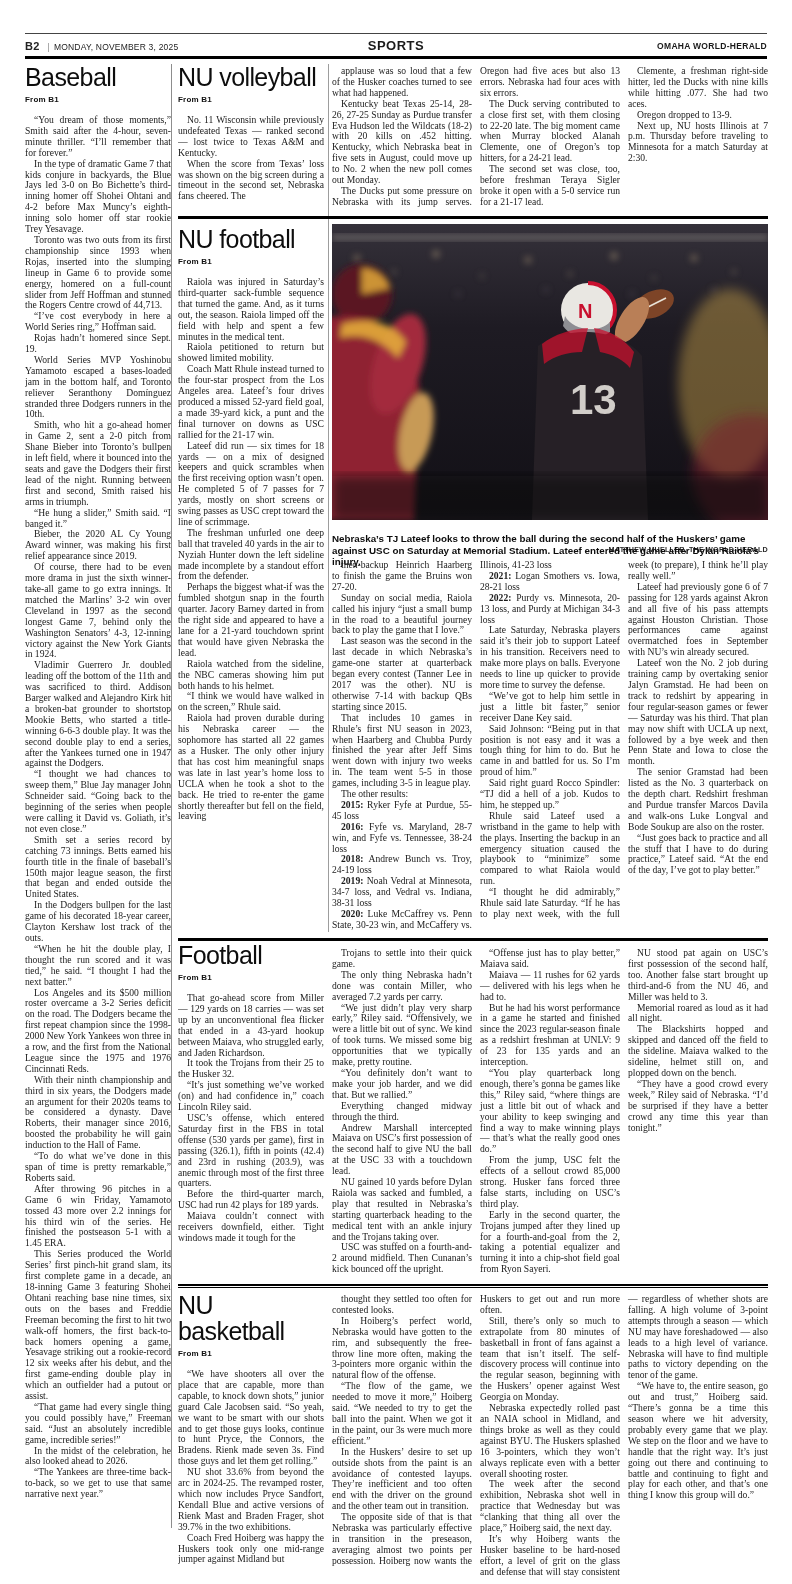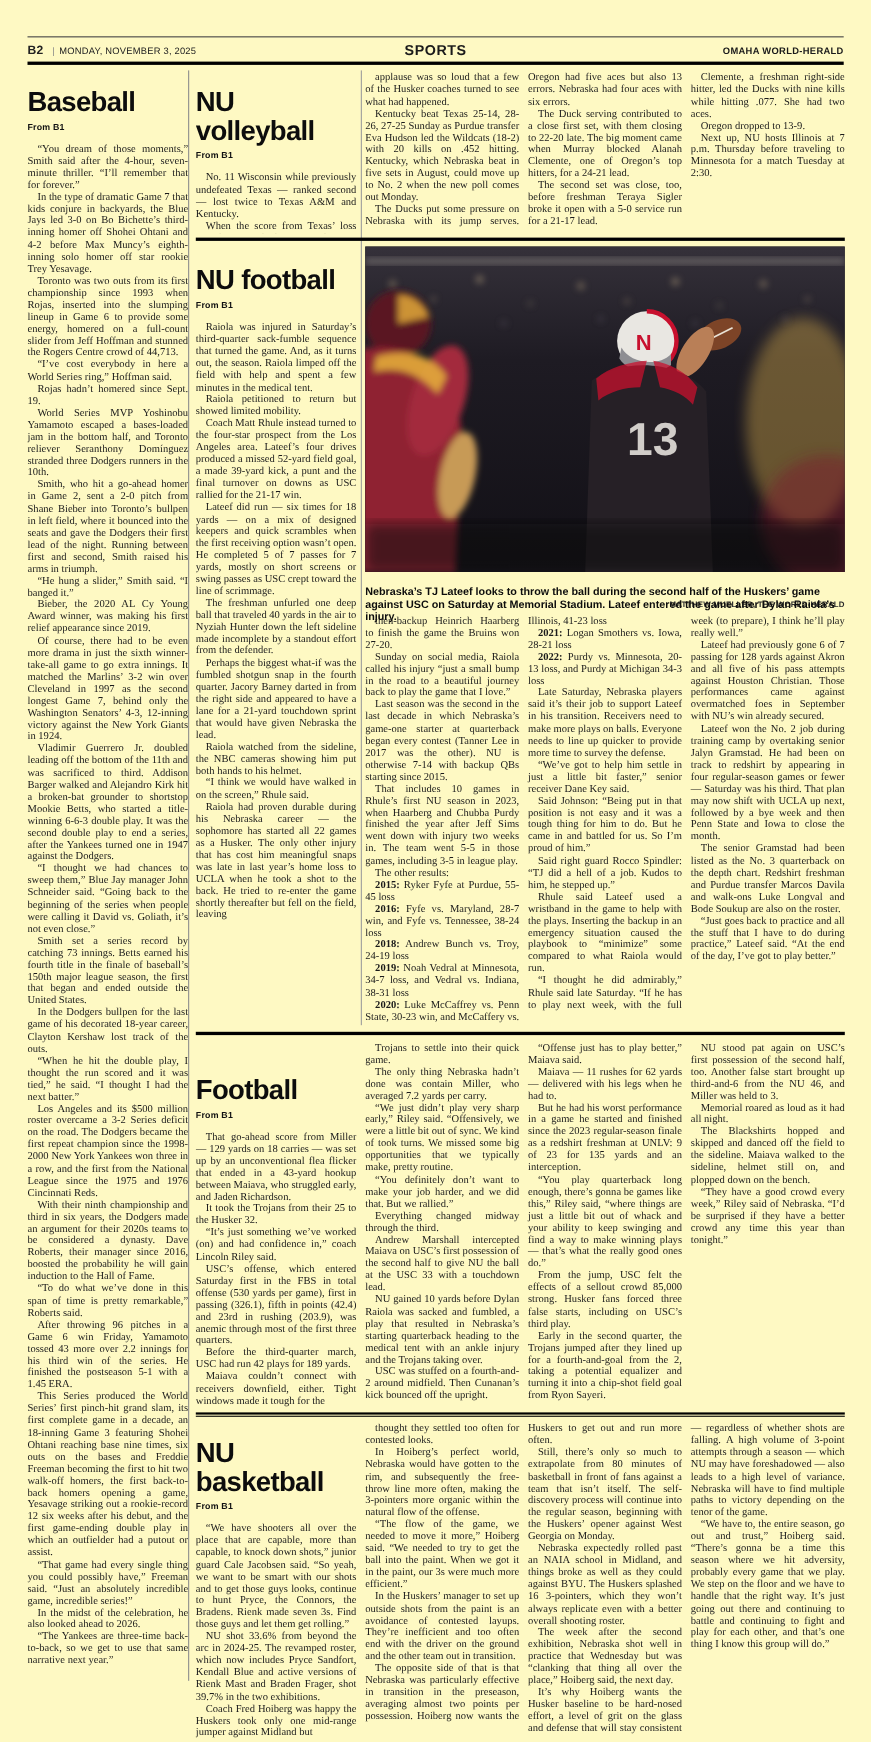--- a/index.html
+++ b/index.html
@@ -1,33 +1,33 @@
 <!DOCTYPE html>
 <html><head>
 <meta charset="utf-8">
 <style>
   html,body{margin:0;padding:0;background:#e8e8e8;}
-  .page{position:relative;width:792px;height:1584px;background:#fef9c3;margin:0 auto;overflow:hidden;
+  .page{position:relative;width:792px;height:1584px;background:#ffffff;margin:0 auto;overflow:hidden;
         font-family:"Liberation Serif",serif;color:#1a1a1a;}
   
   .hdr-rule-thin{position:absolute;left:25px;top:33px;width:742px;height:1px;background:#444;}
   .hdr-rule-thick{position:absolute;left:25px;top:56px;width:742px;height:3px;background:#000;}
   .masthead{position:absolute;left:25px;top:38px;width:742px;height:16px;font-family:"Liberation Sans",sans-serif;}
   .mh-left{position:absolute;left:0;top:2px;font-size:8.5px;color:#222;letter-spacing:.2px;}
   .mh-left b{font-size:11px;margin-right:4px;}
   .mh-sep{margin:0 4px;color:#888;}
   .mh-center{position:absolute;left:0;right:0;text-align:center;top:0;font-size:13px;font-weight:700;letter-spacing:.5px;}
   .mh-right{position:absolute;right:0;top:3px;font-size:8.5px;font-weight:700;letter-spacing:.3px;}
   
   .vrule{position:absolute;width:1px;background:#8d8d8d;}
   .secrule{position:absolute;left:178px;width:590px;height:2.5px;background:#000;}
   .secrule-double{position:absolute;left:178px;width:590px;height:4px;border-top:2px solid #000;border-bottom:1px solid #000;box-sizing:border-box;}
   
-  h1{font-family:"Liberation Sans",sans-serif;font-weight:700;font-size:25px;letter-spacing:-.6px;
-     margin:16px 0 5px 0;line-height:26px;color:#0d0d0d;}
+  h1{font-family:"Liberation Sans",sans-serif;font-weight:400;font-size:25px;letter-spacing:-.6px;
+     margin:0 0 5px 0;line-height:26px;color:#0d0d0d;}
   .fromb1{font-family:"Liberation Sans",sans-serif;font-weight:700;font-size:8px;letter-spacing:.2px;
      margin:0 0 11px 0;color:#111;}
   
   .body-copy p{margin:0;text-indent:9px;text-align:justify;font-size:9.6px;line-height:10.9px;}
   .body-copy p b{font-weight:700;}
   section{position:absolute;overflow:hidden;}
   .flow{position:absolute;overflow:hidden;column-count:3;column-gap:8px;column-fill:auto;}
   
   .baseball{left:25px;top:64px;width:146px;height:1464px;}
   .vrule-main{left:171px;top:64px;height:1464px;}
@@ -36,21 +36,21 @@
   .vb-flow{left:332px;top:66px;width:436px;height:146px;}
   .rule-nf{top:216px;}
   .nf-left{left:178px;top:226px;width:146px;height:706px;}
   .nf-photo{position:absolute;left:332px;top:224px;width:436px;height:296px;overflow:hidden;background:#17151c;}
   .nf-credit{position:absolute;left:332px;top:523px;width:436px;text-align:right;
      font-family:"Liberation Sans",sans-serif;font-weight:700;font-size:7.2px;letter-spacing:.2px;color:#2b2b2b;margin-top:22px;}
   .nf-caption{position:absolute;left:332px;top:533px;width:436px;font-family:"Liberation Sans",sans-serif;
      font-weight:700;font-size:9.8px;line-height:11.6px;color:#0d0d0d;}
   .nf-flow{left:332px;top:560px;width:436px;height:372px;}
   .rule-fb{top:938px;}
-  .fb-left{left:178px;top:962px;width:146px;height:334px;}
+  .fb-left{left:178px;top:942px;width:146px;height:334px;}
   .fb-flow{left:332px;top:948px;width:436px;height:332px;}
   .rule-bb{top:1284px;}
   .bb-left{left:178px;top:1292px;width:146px;height:288px;}
   .bb-flow{left:332px;top:1294px;width:436px;height:286px;}
 </style>
 </head>
 <body>
 
 <div class="page">
 
@@ -106,21 +106,21 @@
       </div>
   </section>
   <div class="flow vb-flow body-copy">
       <p>applause was so loud that a few of the Husker coaches turned to see what had happened.</p>
       <p>Kentucky beat Texas 25-14, 28-26, 27-25 Sunday as Purdue transfer Eva Hudson led the Wildcats (18-2) with 20 kills on .452 hitting. Kentucky, which Nebraska beat in five sets in August, could move up to No. 2 when the new poll comes out Monday.</p>
       <p>The Ducks put some pressure on Nebraska with its jump serves. Oregon had five aces but also 13 errors. Nebraska had four aces with six errors.</p>
       <p>The Duck serving contributed to a close first set, with them closing to 22-20 late. The big moment came when Murray blocked Alanah Clemente, one of Oregon’s top hitters, for a 24-21 lead.</p>
       <p>The second set was close, too, before freshman Teraya Sigler broke it open with a 5-0 service run for a 21-17 lead.</p>
       <p>Clemente, a freshman right-side hitter, led the Ducks with nine kills while hitting .077. She had two aces.</p>
       <p>Oregon dropped to 13-9.</p>
-      <p>Next up, NU hosts Illinois at 7 p.m. Thursday before traveling to Minnesota for a match Tuesday at 2:30.</p>
+      <p>Next up, NU hosts Illinois at 7 p.m. Thursday before traveling to Minnesota for a match Saturday at 2:30.</p>
     </div>
 
   <div class="secrule rule-nf"></div>
 
   <section class="nf-left body-copy">
     <h1>NU football</h1>
     <div class="fromb1">From B1</div>
     <div>
         <p>Raiola was injured in Saturday’s third-quarter sack-fumble sequence that turned the game. And, as it turns out, the season. Raiola limped off the field with help and spent a few minutes in the medical tent.</p>
         <p>Raiola petitioned to return but showed limited mobility.</p>
@@ -266,21 +266,21 @@
     <div>
         <p>“We have shooters all over the place that are capable, more than capable, to knock down shots,” junior guard Cale Jacobsen said. “So yeah, we want to be smart with our shots and to get those guys looks, continue to hunt Pryce, the Connors, the Bradens. Rienk made seven 3s. Find those guys and let them get rolling.”</p>
         <p>NU shot 33.6% from beyond the arc in 2024-25. The revamped roster, which now includes Pryce Sandfort, Kendall Blue and active versions of Rienk Mast and Braden Frager, shot 39.7% in the two exhibitions.</p>
         <p>Coach Fred Hoiberg was happy the Huskers took only one mid-range jumper against Midland but</p>
       </div>
   </section>
   <div class="flow bb-flow body-copy">
       <p>thought they settled too often for contested looks.</p>
       <p>In Hoiberg’s perfect world, Nebraska would have gotten to the rim, and subsequently the free-throw line more often, making the 3-pointers more organic within the natural flow of the offense.</p>
       <p>“The flow of the game, we needed to move it more,” Hoiberg said. “We needed to try to get the ball into the paint. When we got it in the paint, our 3s were much more efficient.”</p>
-      <p>In the Huskers’ manager to set up outside shots from the paint is an avoidance of contested layups. They’re inefficient and too often end with the driver on the ground and the other team out in transition.</p>
+      <p>In the Huskers’ desire to set up outside shots from the paint is an avoidance of contested layups. They’re inefficient and too often end with the driver on the ground and the other team out in transition.</p>
       <p>The opposite side of that is that Nebraska was particularly effective in transition in the preseason, averaging almost two points per possession. Hoiberg now wants the Huskers to get out and run more often.</p>
       <p>Still, there’s only so much to extrapolate from 80 minutes of basketball in front of fans against a team that isn’t itself. The self-discovery process will continue into the regular season, beginning with the Huskers’ opener against West Georgia on Monday.</p>
       <p>Nebraska expectedly rolled past an NAIA school in Midland, and things broke as well as they could against BYU. The Huskers splashed 16 3-pointers, which they won’t always replicate even with a better overall shooting roster.</p>
       <p>The week after the second exhibition, Nebraska shot well in practice that Wednesday but was “clanking that thing all over the place,” Hoiberg said, the next day.</p>
       <p>It’s why Hoiberg wants the Husker baseline to be hard-nosed effort, a level of grit on the glass and defense that will stay consistent — regardless of whether shots are falling. A high volume of 3-point attempts through a season — which NU may have foreshadowed — also leads to a high level of variance. Nebraska will have to find multiple paths to victory depending on the tenor of the game.</p>
       <p>“We have to, the entire season, go out and trust,” Hoiberg said. “There’s gonna be a time this season where we hit adversity, probably every game that we play. We step on the floor and we have to handle that the right way. It’s just going out there and continuing to battle and continuing to fight and play for each other, and that’s one thing I know this group will do.”</p>
     </div>
 
 </div>
 

